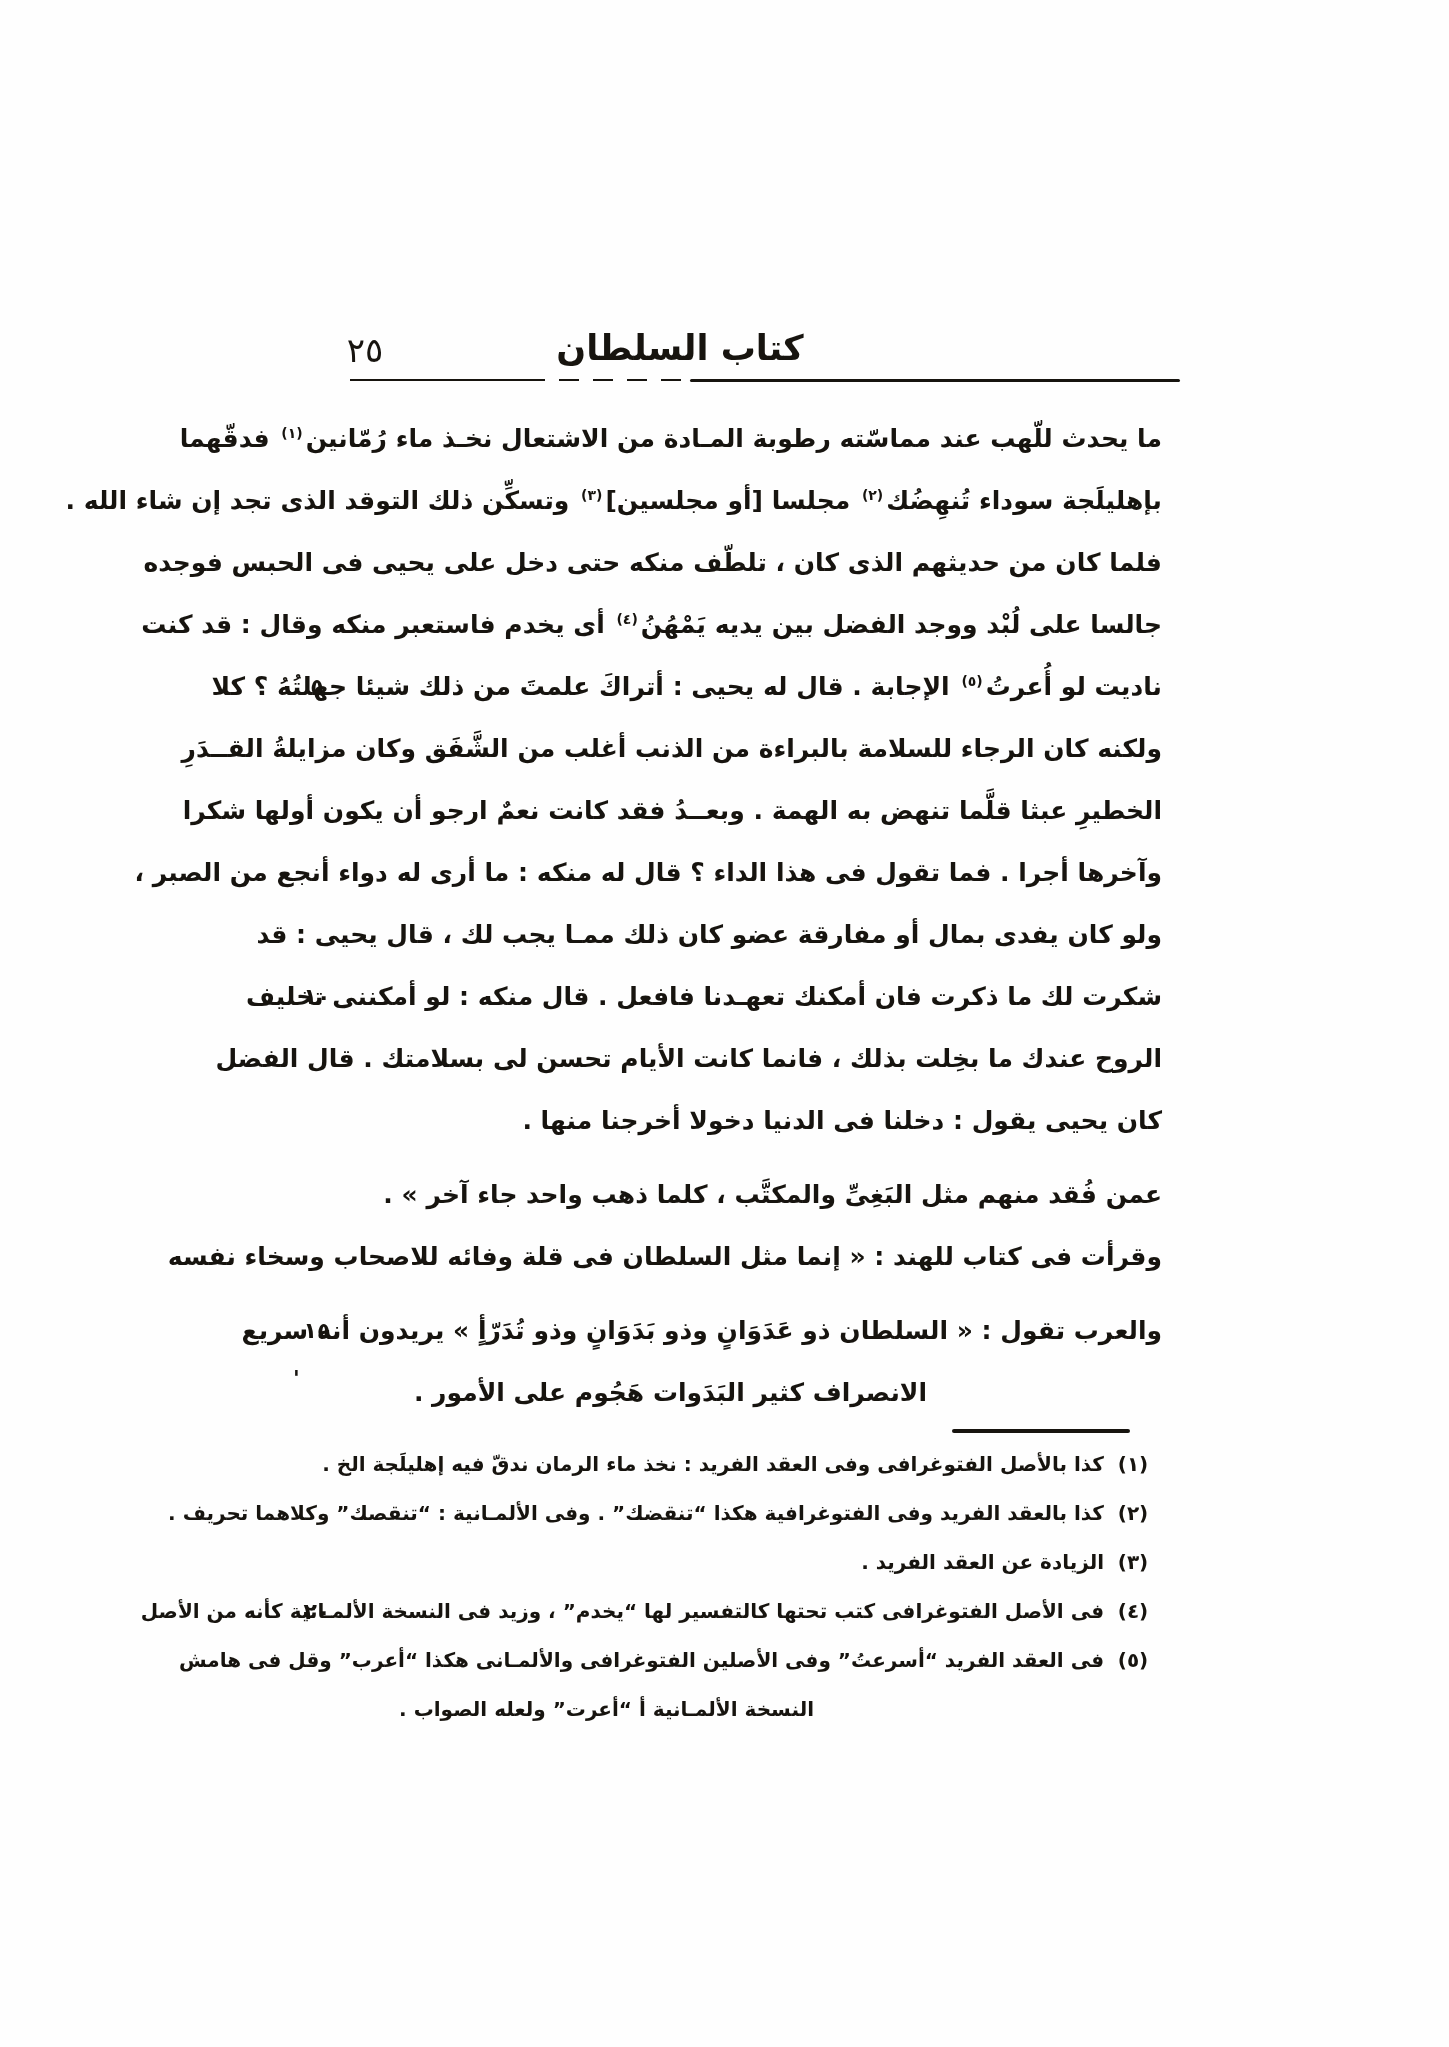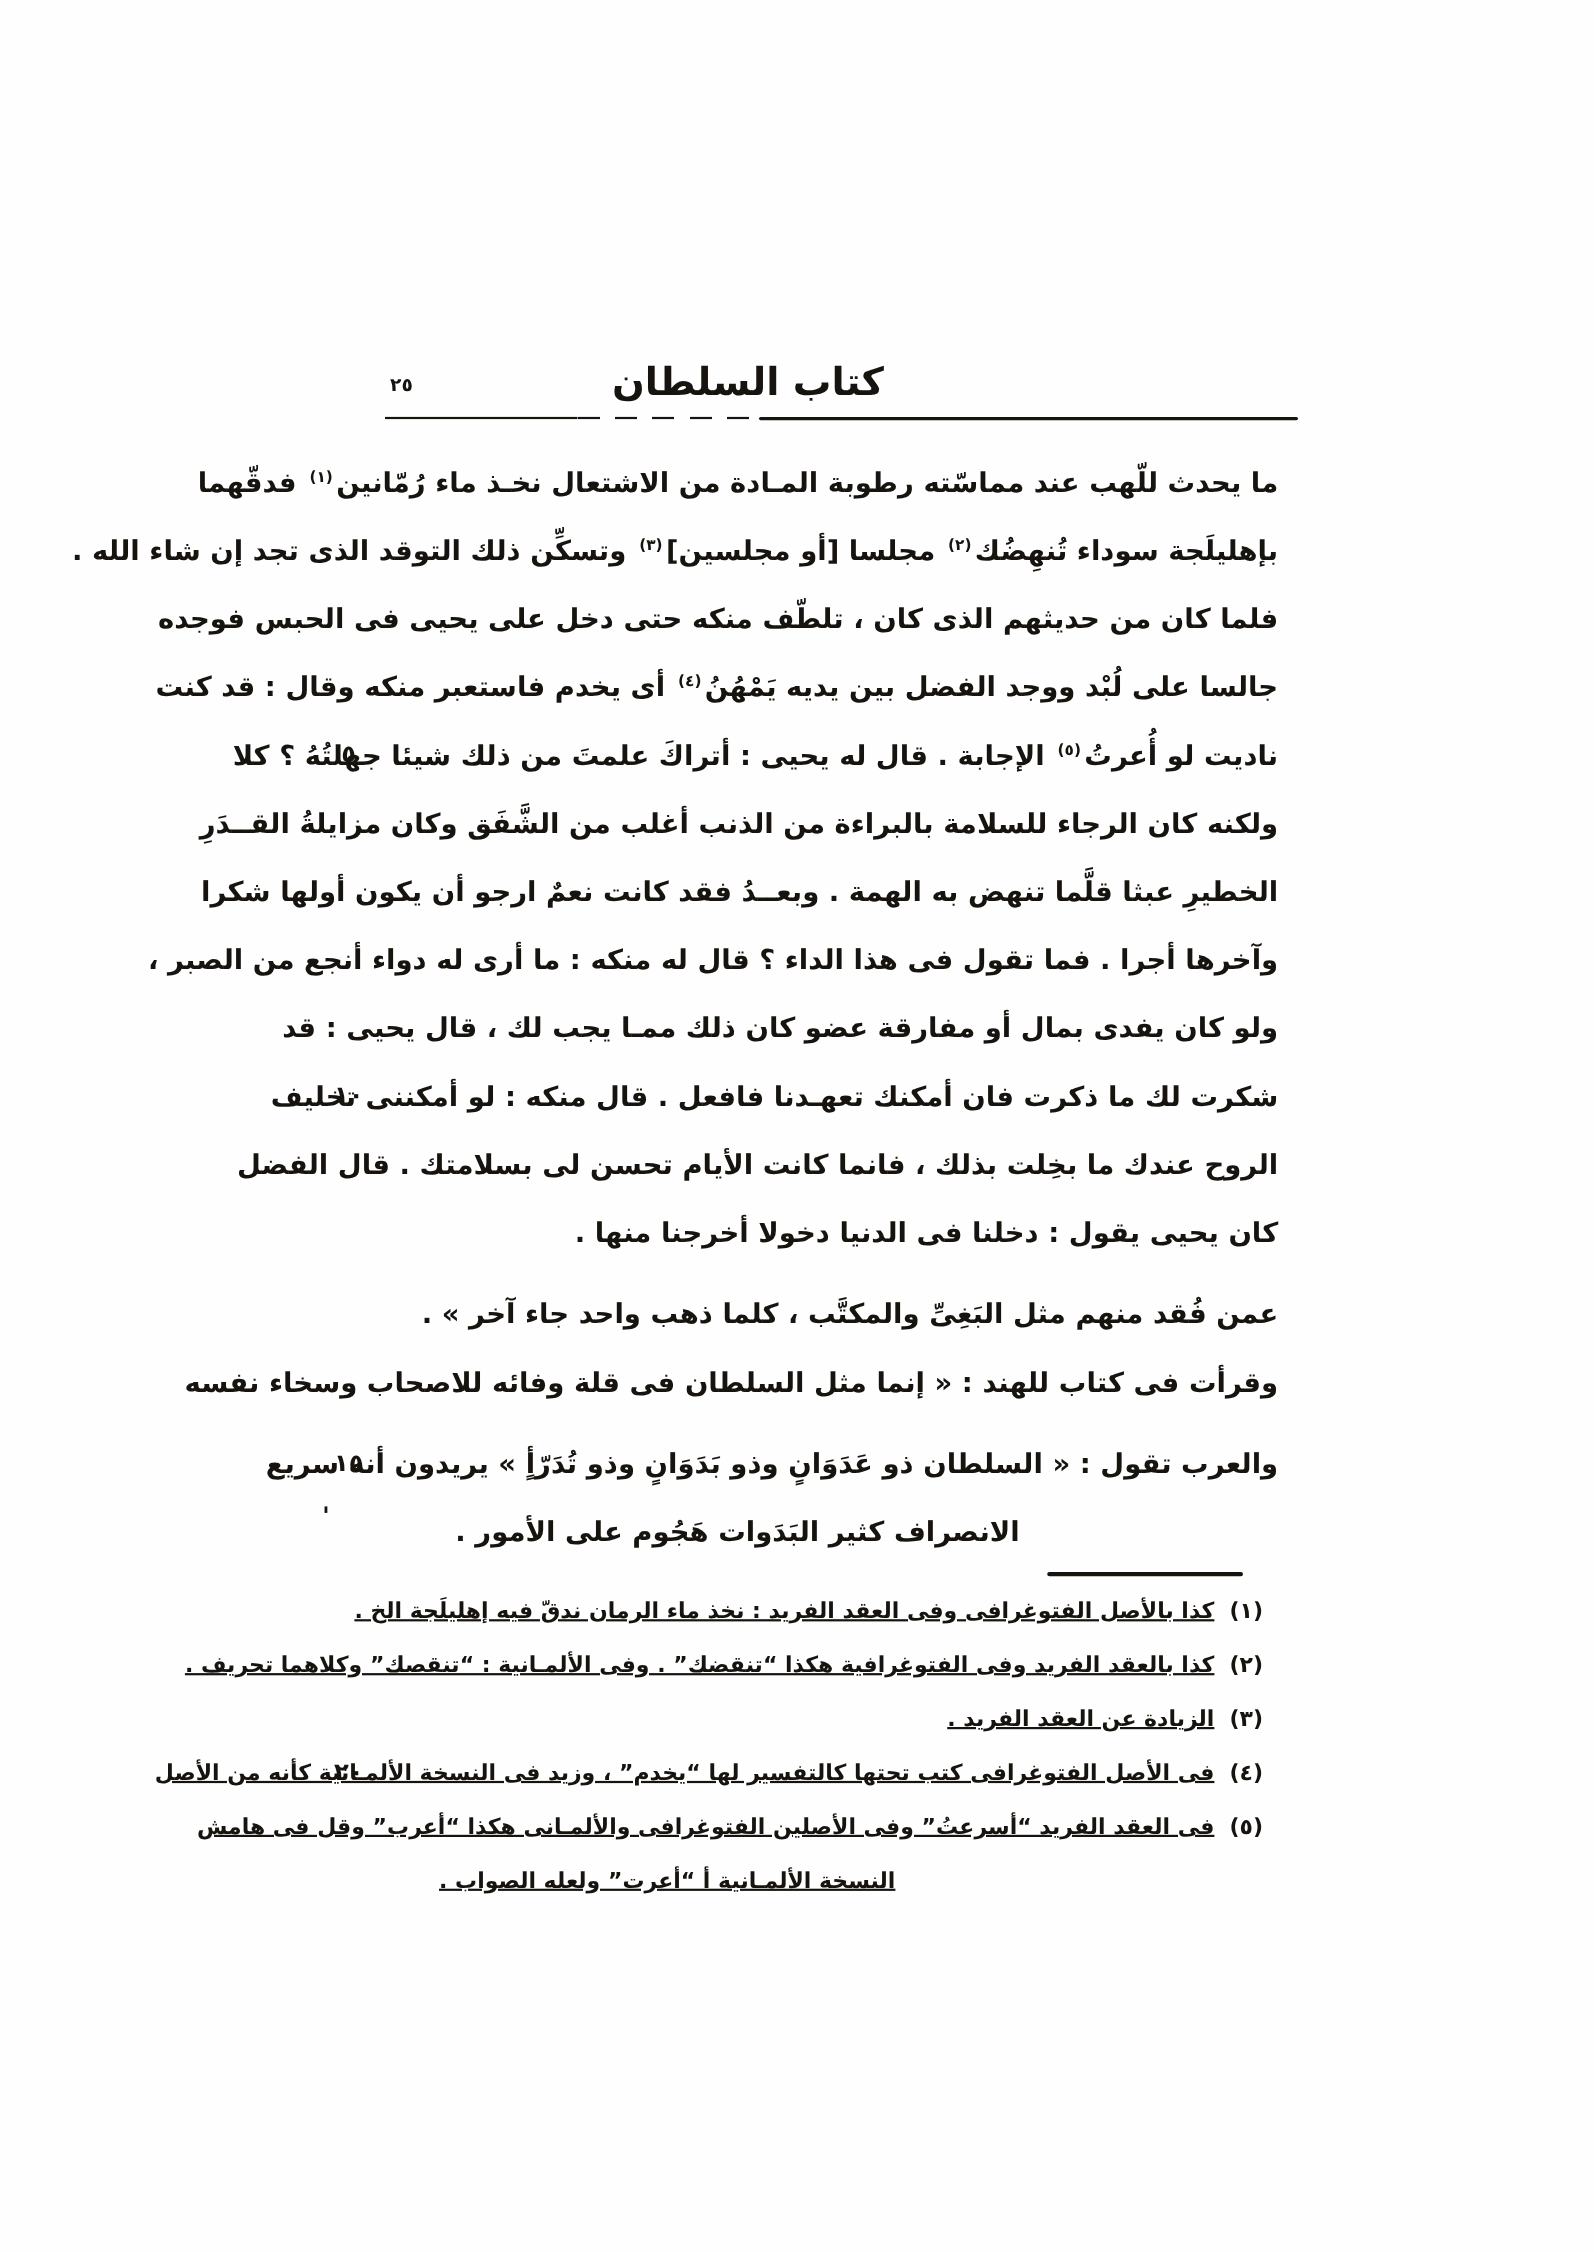--- a/index.html
+++ b/index.html
@@ -12,21 +12,21 @@
     width:1449px;height:2047px;
     background:var(--paper);
     overflow:hidden;
     font-family:"DejaVu Sans",sans-serif;
     color:var(--ink);
   }
   
   .page-number{
     position:absolute;left:338px;top:330px;width:54px;height:40px;
     line-height:40px;text-align:center;
-    font-size:17px;font-weight:bold;
+    font-size:34px;font-weight:normal;
   }
   .book-title{
     position:absolute;left:555px;top:326px;width:250px;height:44px;
     line-height:44px;text-align:center;direction:rtl;
     font-size:35px;font-weight:bold;
   }
   .header-rule{
     position:absolute;left:350px;top:377px;width:830px;height:6px;
     display:flex;align-items:center;
   }
@@ -68,21 +68,21 @@
     position:absolute;left:282px;top:1440px;width:880px;
     direction:rtl;
     font-size:20px;font-weight:bold;
   }
   .fn-row{display:flex;align-items:flex-start;}
   .fn-marker{
     flex:0 0 58px;width:58px;text-align:center;
     height:49px;line-height:49px;
   }
   .fn-text{flex:1;min-width:0;}
-  .fn-line{height:49px;line-height:49px;white-space:nowrap;text-decoration:underline;}
+  .fn-line{height:49px;line-height:49px;white-space:nowrap;}
   
   .margin-num{
     position:absolute;left:294px;width:46px;height:30px;
     line-height:30px;text-align:center;direction:rtl;
     font-size:22px;font-weight:bold;
   }
   .stray-mark{
     position:absolute;left:293px;top:1366px;
     font-size:22px;font-weight:bold;
   }

